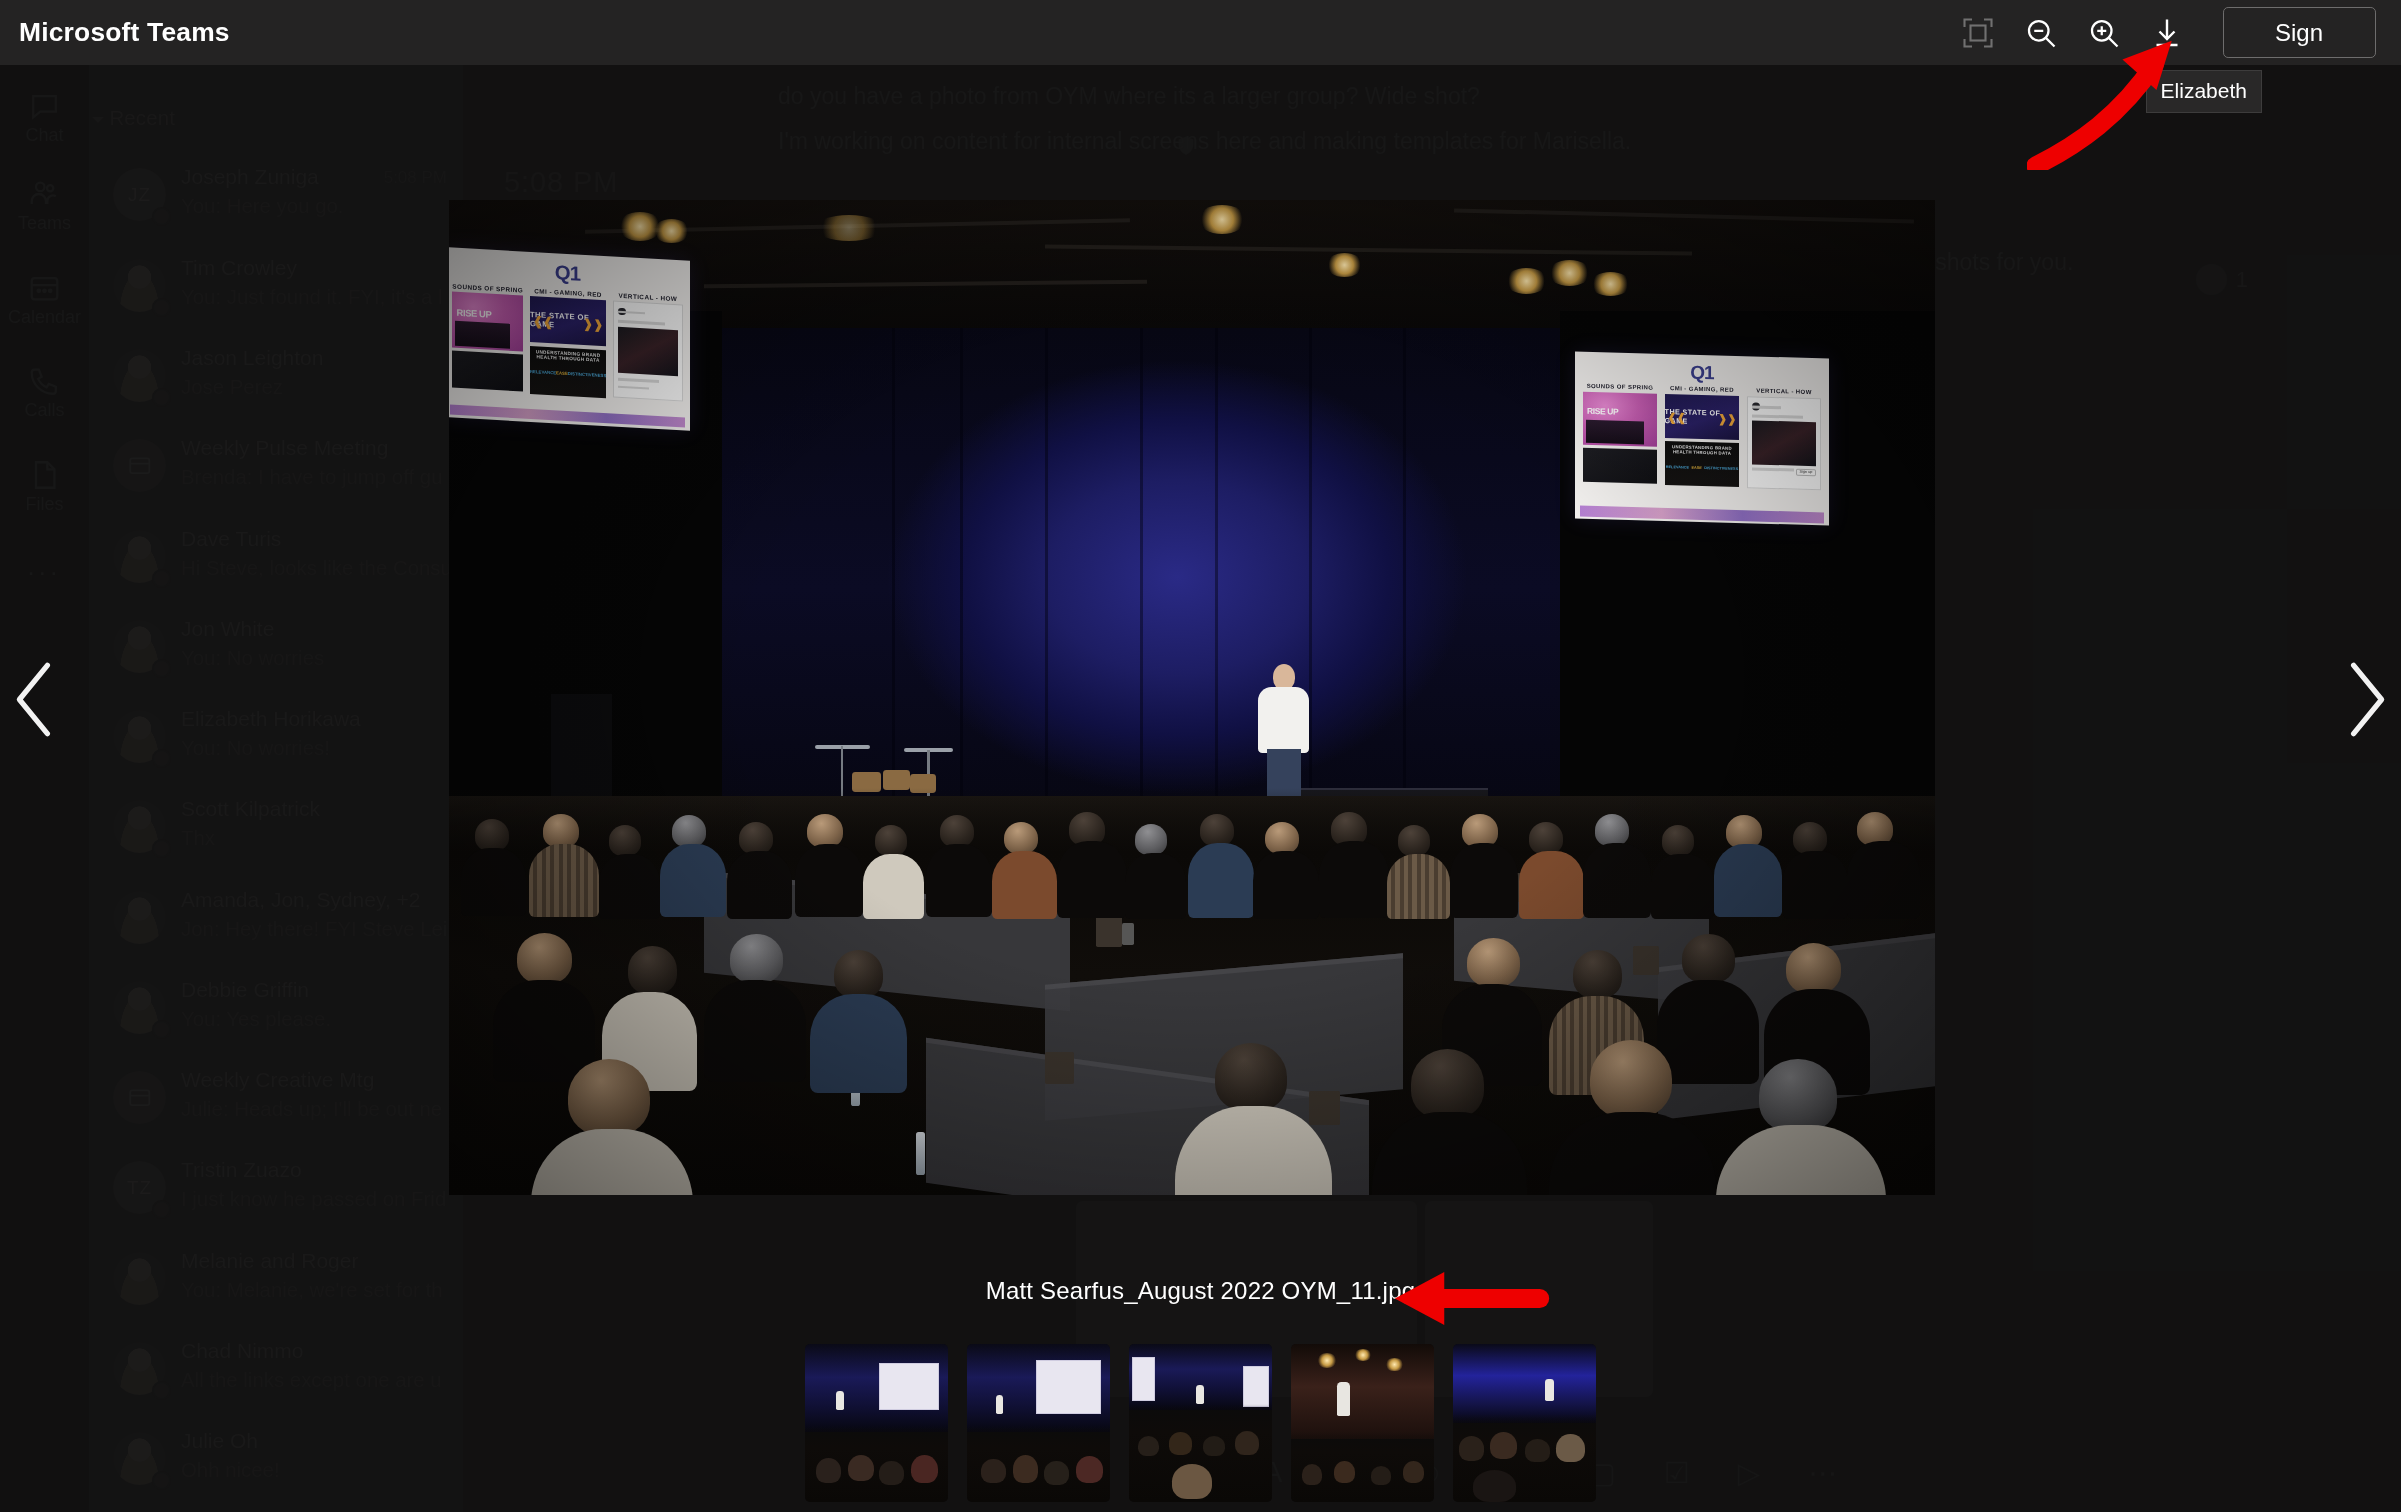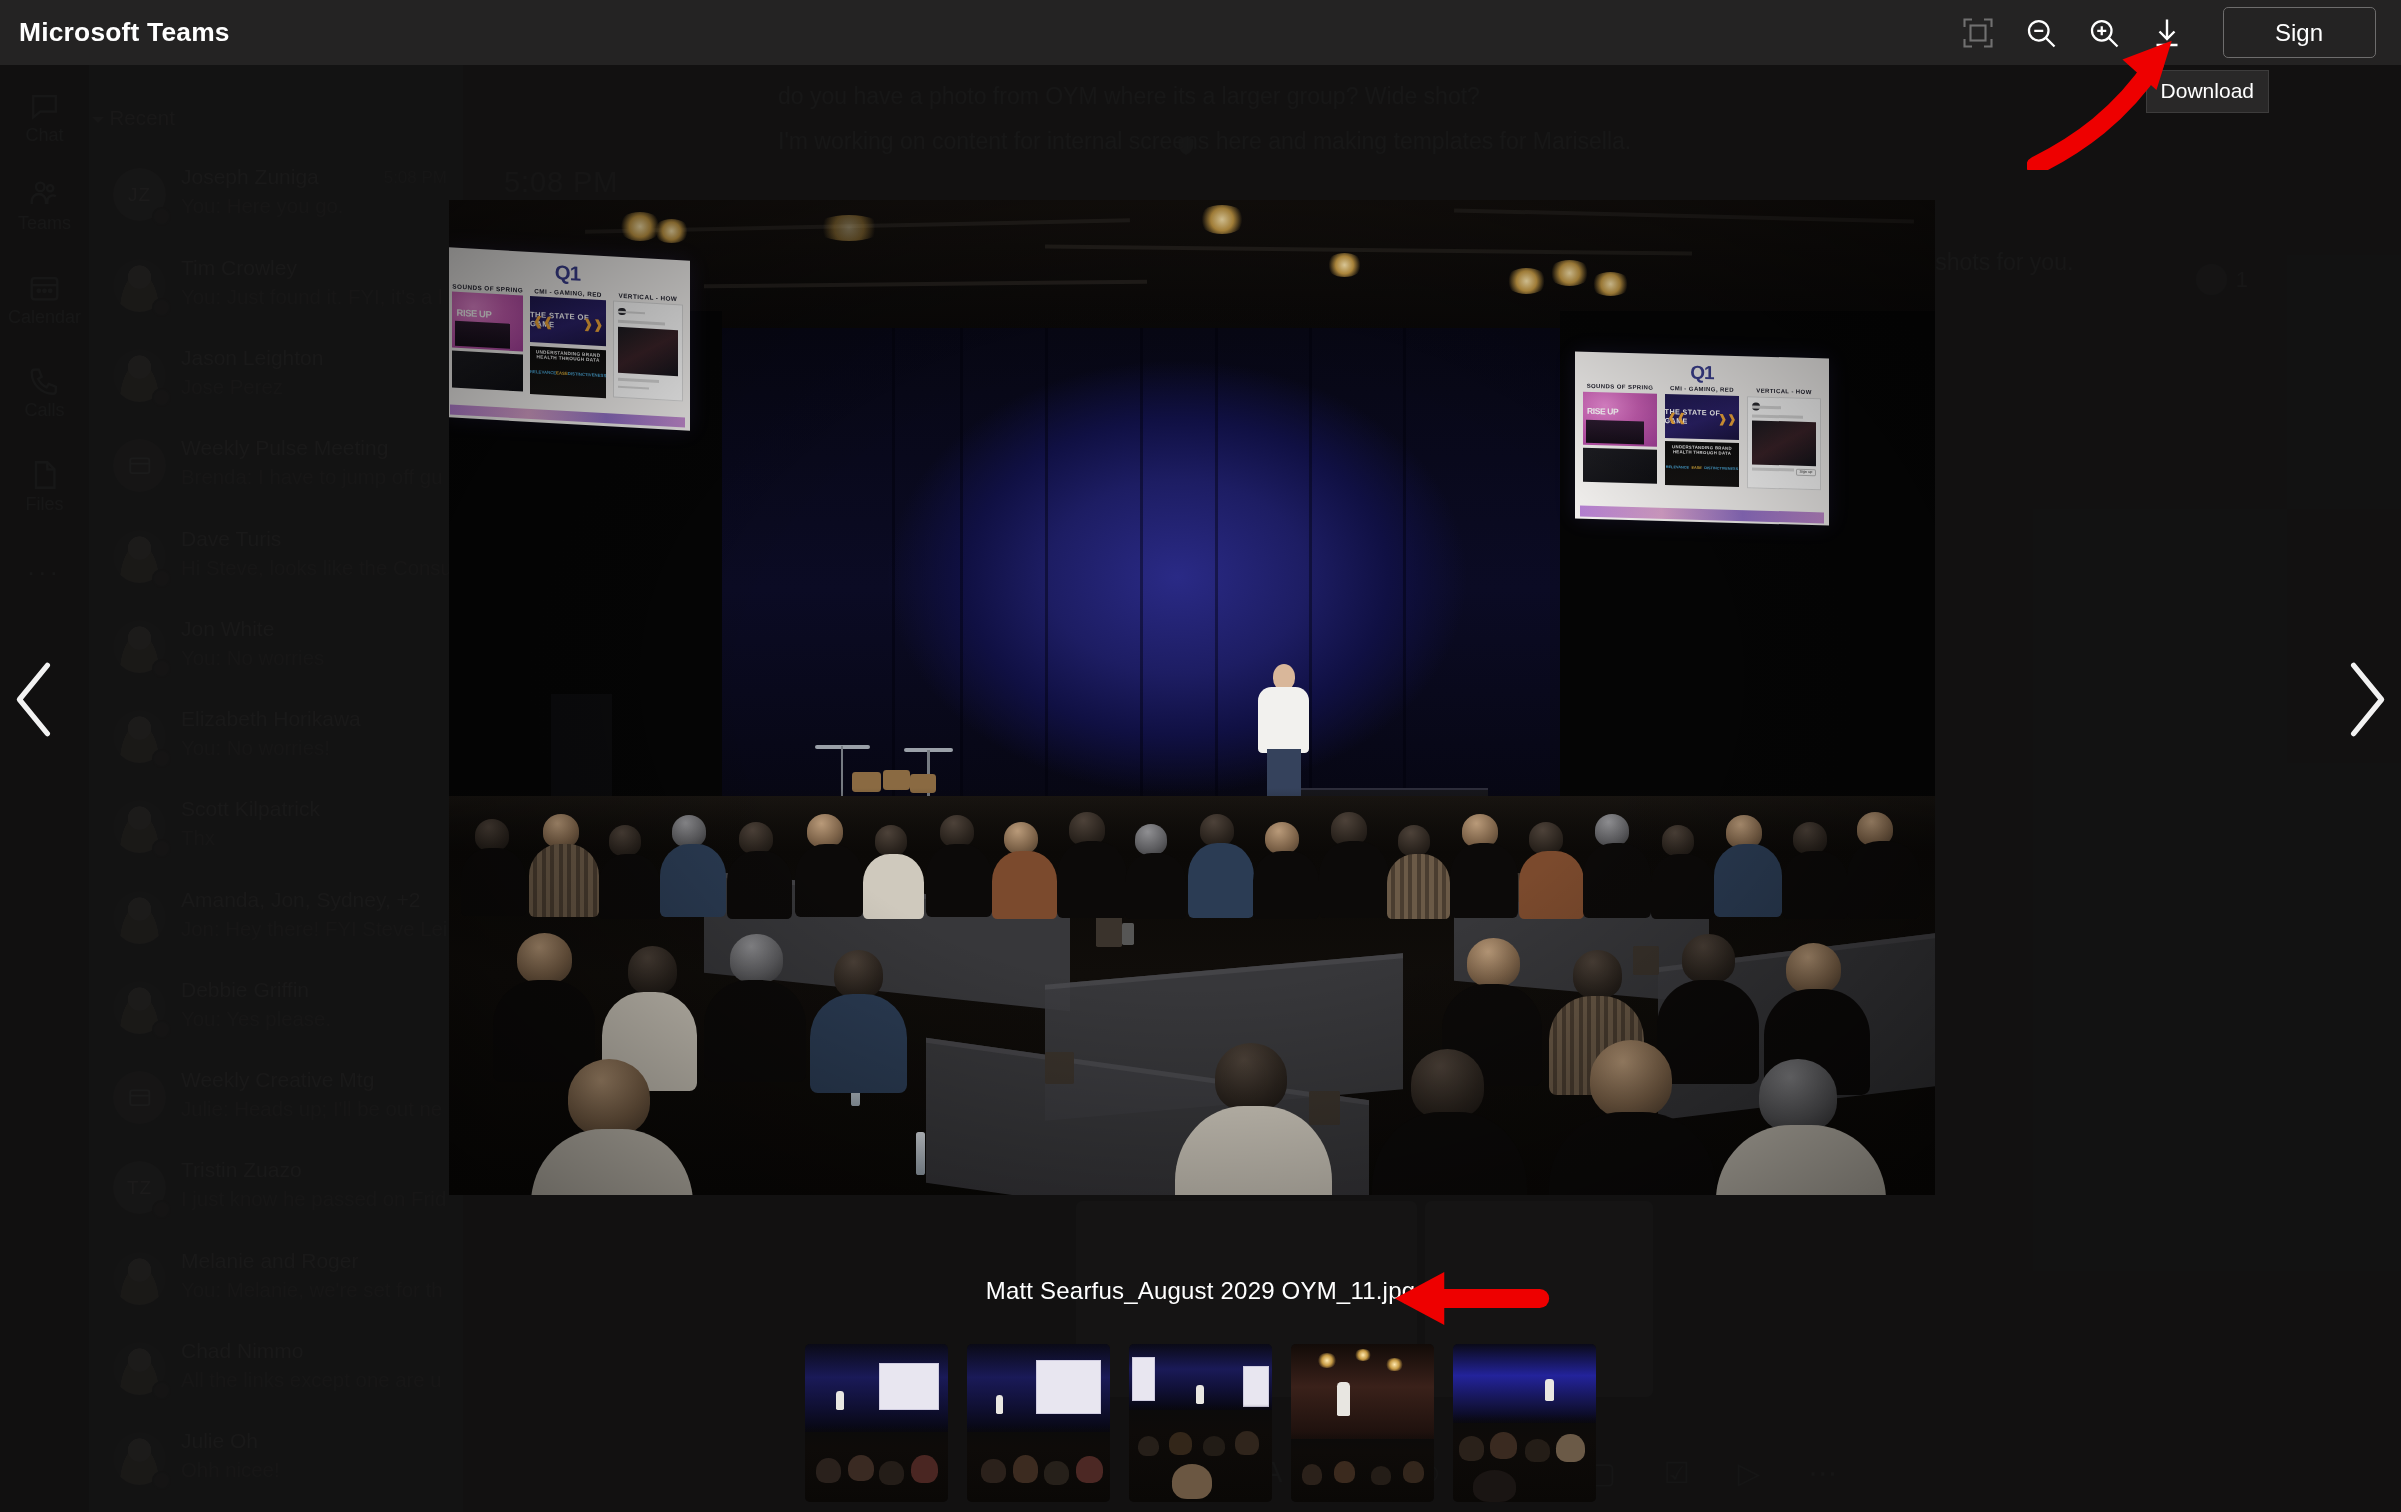--- a/index.html
+++ b/index.html
@@ -760,21 +760,21 @@
 
   <div class="tb-btn">
     <svg viewBox="0 0 24 24" fill="none" stroke="#ffffff" stroke-width="1.6">
       <path d="M12 3v12M7 11l5 5 5-5M5 20h14"></path>
     </svg>
   </div>
 
   <button id="close-button">Sign</button>
 </div>
 
-<div id="download-tooltip">Download</div>
+<div id="download-tooltip">Elizabeth</div>
 
 <div class="nav-arrow" id="prev-arrow">
   <svg viewBox="0 0 40 56" fill="none" stroke="#f2f2f2" stroke-width="3.4" stroke-linecap="round" stroke-linejoin="round">
     <path d="M27 6 L9 28 L27 50"></path>
   </svg>
 </div>
 <div class="nav-arrow" id="next-arrow">
   <svg viewBox="0 0 40 56" fill="none" stroke="#f2f2f2" stroke-width="3.4" stroke-linecap="round" stroke-linejoin="round">
     <path d="M13 6 L31 28 L13 50"></path>
   </svg>
@@ -1013,21 +1013,21 @@
 
       <div class="head-w" style="left:1310px; top:271px; width:78px; height:73px;"></div>
       <div class="body-wh" style="left:1267px; top:337px; width:170px; height:170px;"></div>
 
     </div>
 
     <div class="vignette"></div>
   </div>
 </div>
 
-<div id="photo-caption">Matt Searfus_August 2029 OYM_11.jpg</div>
+<div id="photo-caption">Matt Searfus_August 2022 OYM_11.jpg</div>
 
 <div id="thumb-strip">
 
   <div class="thumb thumb-1">
     <div class="t-stage"></div>
     <div class="t-scr" style="left:52%; top:12%; width:42%; height:30%"></div>
     <div class="t-fig" style="left:22%; top:30%"></div>
     <div class="t-aud"></div>
     <div class="t-h" style="left:8%;  top:72%; width:17%; height:16%; background:#2a211c"></div>
     <div class="t-h" style="left:30%; top:70%; width:18%; height:17%; background:#3a2a22"></div>

